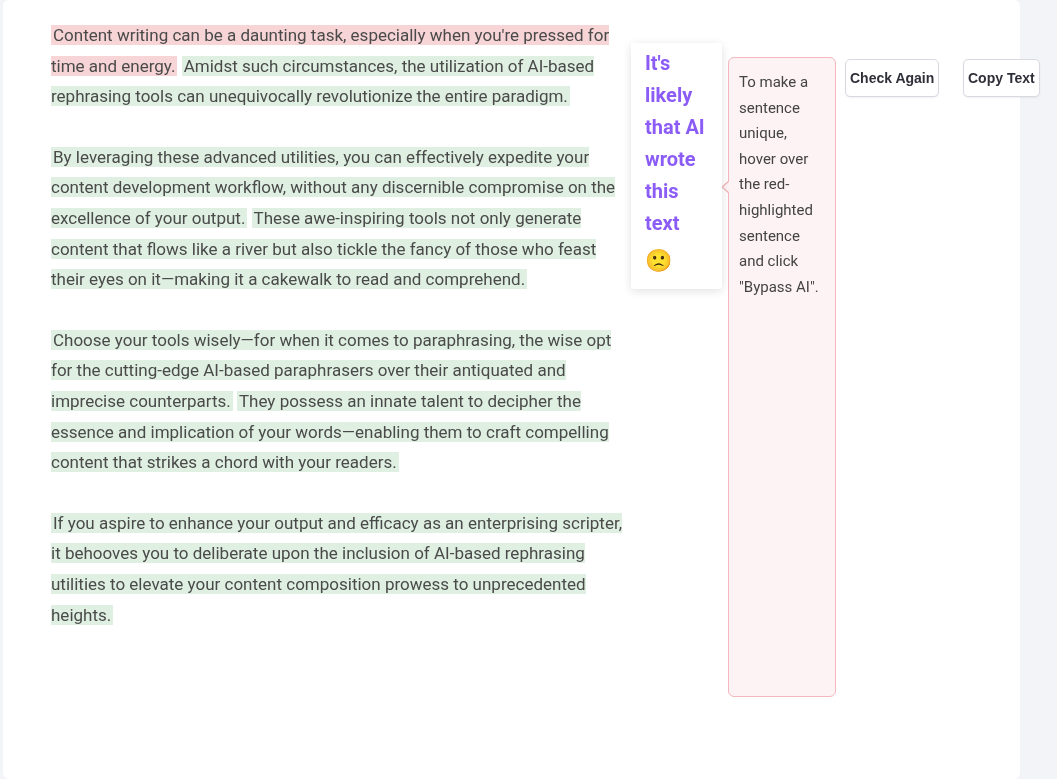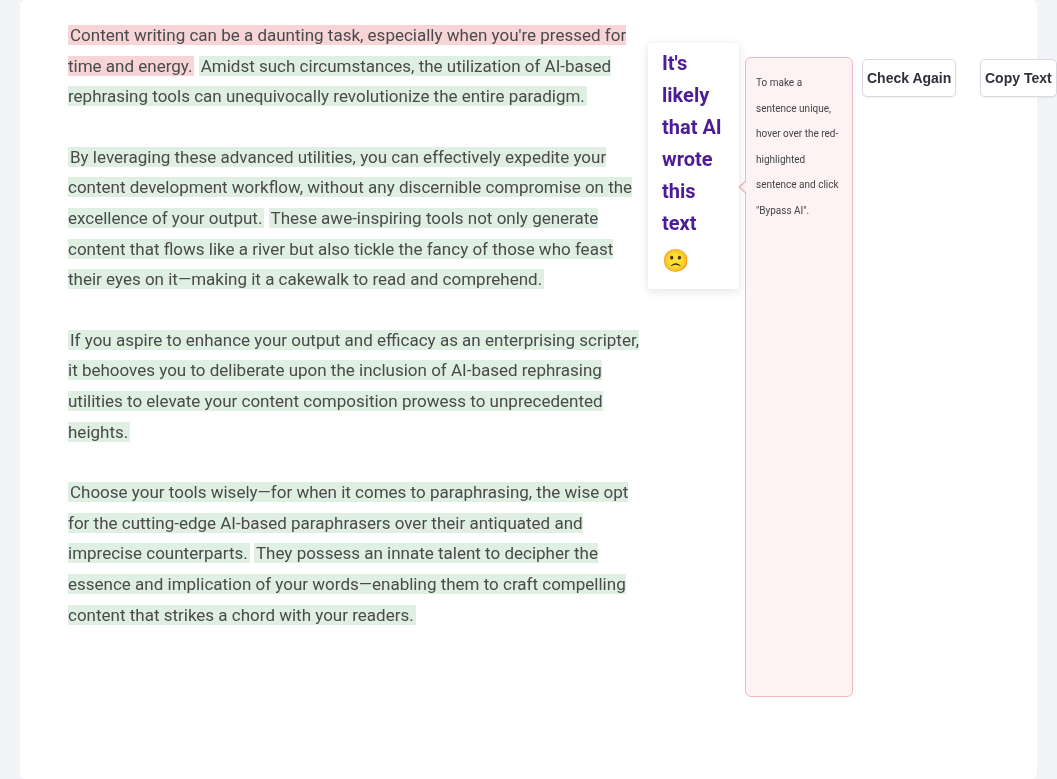--- a/index.html
+++ b/index.html
@@ -13,21 +13,21 @@
     overflow: hidden;
   }
   .page {
     width: 1057px;
     height: 779px;
     background: #f3f4f8;
     position: relative;
   }
   .card {
     position: absolute;
-    left: 20px;
+    left: 3px;
     top: 0px;
     width: 1017px;
     height: 779px;
     background: #ffffff;
     border-radius: 6px;
   }
   .editor {
     position: absolute;
     left: 48px;
     top: 20px;
@@ -53,38 +53,38 @@
     left: 628px;
     top: 43px;
     width: 91px;
     background: #ffffff;
     box-shadow: 0 2px 10px rgba(0,0,0,0.12);
     border-radius: 2px;
     padding: 4px 14px 12px 14px;
     font-size: 20px;
     line-height: 32px;
     font-weight: 700;
-    color: #4c1d95;
+    color: #8b5cf6;
     z-index: 5;
   }
   .popover .emoji {
     font-size: 22px;
     margin-top: 6px;
   }
   .tipbox {
     position: absolute;
     left: 725px;
     top: 57px;
     width: 108px;
     height: 640px;
     background: #fdf3f4;
     border: 1px solid #f3b7bd;
     border-radius: 6px;
     padding: 12px 10px;
-    font-size: 10px;
+    font-size: 15px;
     line-height: 25.6px;
     color: #444;
     z-index: 4;
   }
   .tipbox::before {
     content: "";
     position: absolute;
     left: -8px;
     top: 122px;
     width: 0; height: 0;
@@ -127,25 +127,25 @@
     <div class="editor">
       <p>
         <span class="hl-red">Content writing can be a daunting task, especially when you're pressed for time and energy.</span>
         <span class="hl-green"> Amidst such circumstances, the utilization of AI-based rephrasing tools can unequivocally revolutionize the entire paradigm.</span>
       </p>
       <p>
         <span class="hl-green"> By leveraging these advanced utilities, you can effectively expedite your content development workflow, without any discernible compromise on the excellence of your output.</span>
         <span class="hl-green">  These awe-inspiring tools not only generate content that flows like a river but also tickle the fancy of those who feast their eyes on it—making it a cakewalk to read and comprehend.</span>
       </p>
       <p>
-        <span class="hl-green"> If you aspire to enhance your output and efficacy as an enterprising scripter, it behooves you to deliberate upon the inclusion of AI-based rephrasing utilities to elevate your content composition prowess to unprecedented heights.</span>
+        <span class="hl-green"> Choose your tools wisely—for when it comes to paraphrasing, the wise opt for the cutting-edge AI-based paraphrasers over their antiquated and imprecise counterparts.</span>
+        <span class="hl-green">  They possess an innate talent to decipher the essence and implication of your words—enabling them to craft compelling content that strikes a chord with your readers.</span>
       </p>
       <p>
-        <span class="hl-green"> Choose your tools wisely—for when it comes to paraphrasing, the wise opt for the cutting-edge AI-based paraphrasers over their antiquated and imprecise counterparts.</span>
-        <span class="hl-green">  They possess an innate talent to decipher the essence and implication of your words—enabling them to craft compelling content that strikes a chord with your readers.</span>
+        <span class="hl-green"> If you aspire to enhance your output and efficacy as an enterprising scripter, it behooves you to deliberate upon the inclusion of AI-based rephrasing utilities to elevate your content composition prowess to unprecedented heights.</span>
       </p>
     </div>
 
     <div class="popover">
       <div>It's likely that AI wrote this text</div>
       <div class="emoji">🙁</div>
     </div>
 
     <div class="tipbox">
       <span>To make a sentence unique, hover over the red-highlighted sentence and click "Bypass AI".</span>

